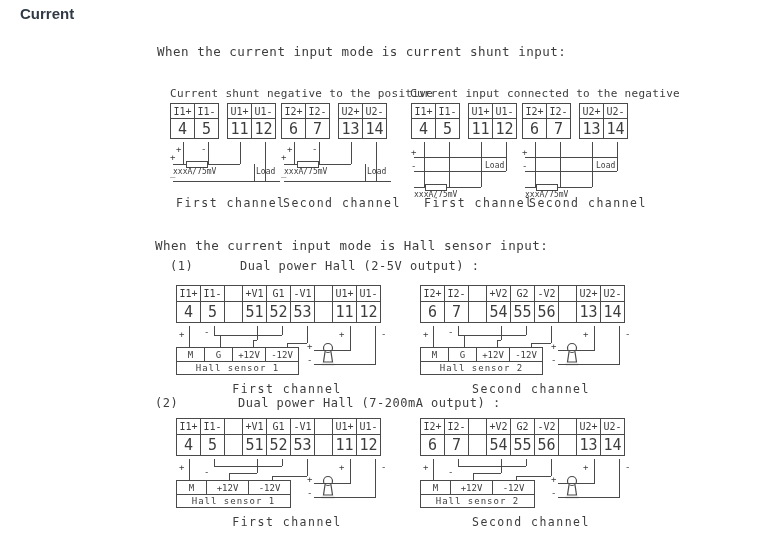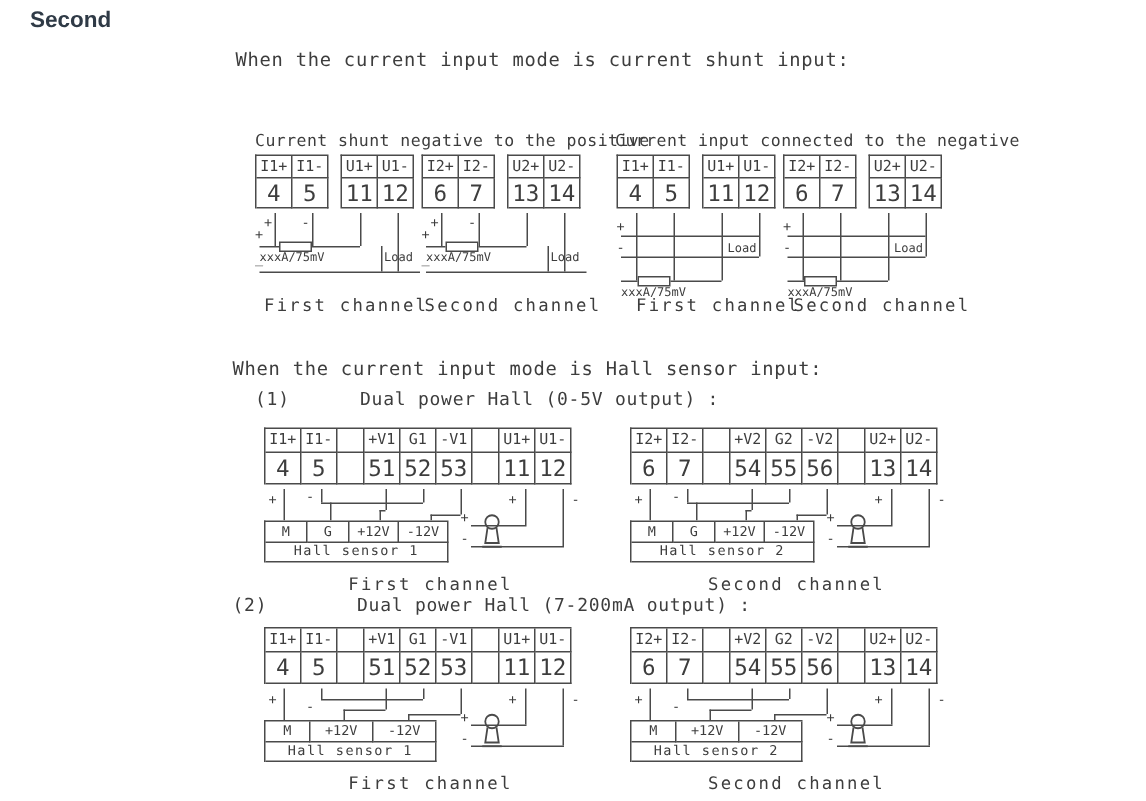--- a/index.html
+++ b/index.html
@@ -37,23 +37,23 @@
           border-top: 1px solid #4a4a4a; border-left: 1px solid #4a4a4a; }
   .sb > span { border-right: 1px solid #4a4a4a; border-bottom: 1px solid #4a4a4a;
           display: flex; align-items: center; justify-content: center;
           font-size: 9px; white-space: nowrap; }
   .sb .lbl { grid-column: 1 / -1; letter-spacing: 1px; }
   .bat { position: absolute; }
 </style>
 </head>
 <body>
 
-<div id="page-title">Second</div>
-
-<div class="h1" style="left:157px;top:32px">When the current input mode is current shunt input:</div>
+<div id="page-title">Current</div>
+
+<div class="h1" style="left:157px;top:44px">When the current input mode is current shunt input:</div>
 <div class="sub" style="left:170px;top:87px">Current shunt negative to the positive</div>
 <div class="sub" style="left:410px;top:87px">Current input connected to the negative</div>
 
 <div class="d" style="left:170px;top:103px;width:112px;height:92px">
   <div class="tb" style="left:0;top:0;grid-template-columns:24px 24px;grid-template-rows:15px 20px">
     <span class="tl">I1+</span>
     <span class="tl">I1-</span>
     <span class="tn">4</span>
     <span class="tn">5</span>
   </div>
@@ -162,21 +162,21 @@
   <span class="tiny" style="left:3px;top:87px">xxxA/75mV</span>
 </div>
 
 <div class="chl" style="left:176px;top:196px">First channel</div>
 <div class="chl" style="left:283px;top:196px">Second channel</div>
 <div class="chl" style="left:424px;top:196px">First channel</div>
 <div class="chl" style="left:529px;top:196px">Second channel</div>
 
 <div class="h1" style="left:155px;top:238px">When the current input mode is Hall sensor input:</div>
 <div class="vt" style="left:170px;top:259px">(1)</div>
-<div class="vt" style="left:240px;top:259px">Dual power Hall (0-5V output) :</div>
+<div class="vt" style="left:240px;top:259px">Dual power Hall (2-5V output) :</div>
 <div class="vt" style="left:155px;top:396px">(2)</div>
 <div class="vt" style="left:238px;top:396px">Dual power Hall (7-200mA output) :</div>
 
 <div class="d" style="left:176px;top:285px;width:222px;height:112px">
   <div class="tb" style="left:0;top:0;grid-template-columns:24px 24px 18px 24px 24px 24px 18px 24px 24px;grid-template-rows:16px 21px">
     <span class="tl">I1+</span>
     <span class="tl">I1-</span>
     <span class="tl"></span>
     <span class="tl">+V1</span>
     <span class="tl">G1</span>

